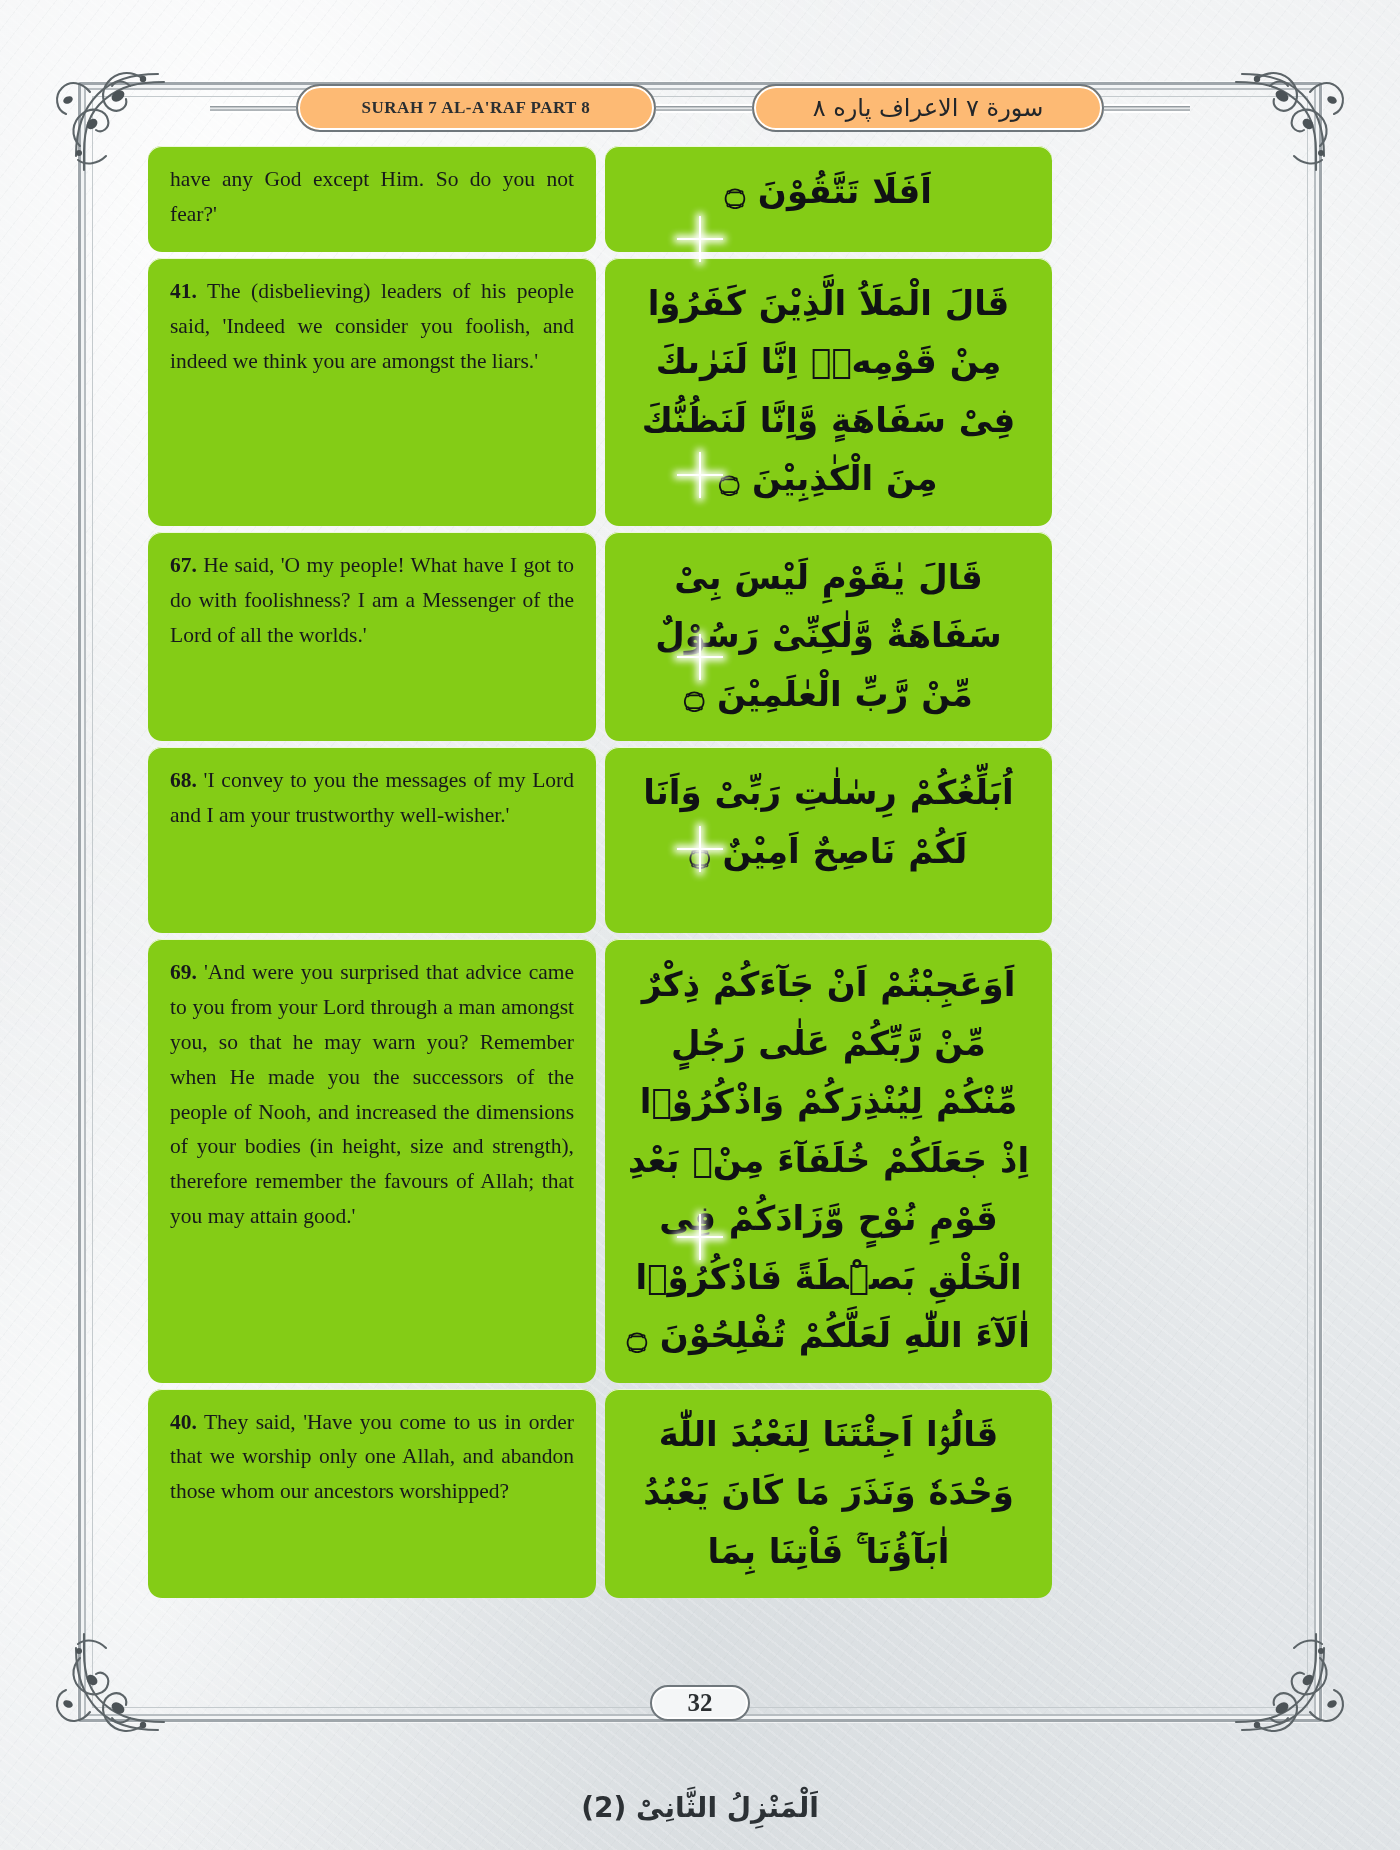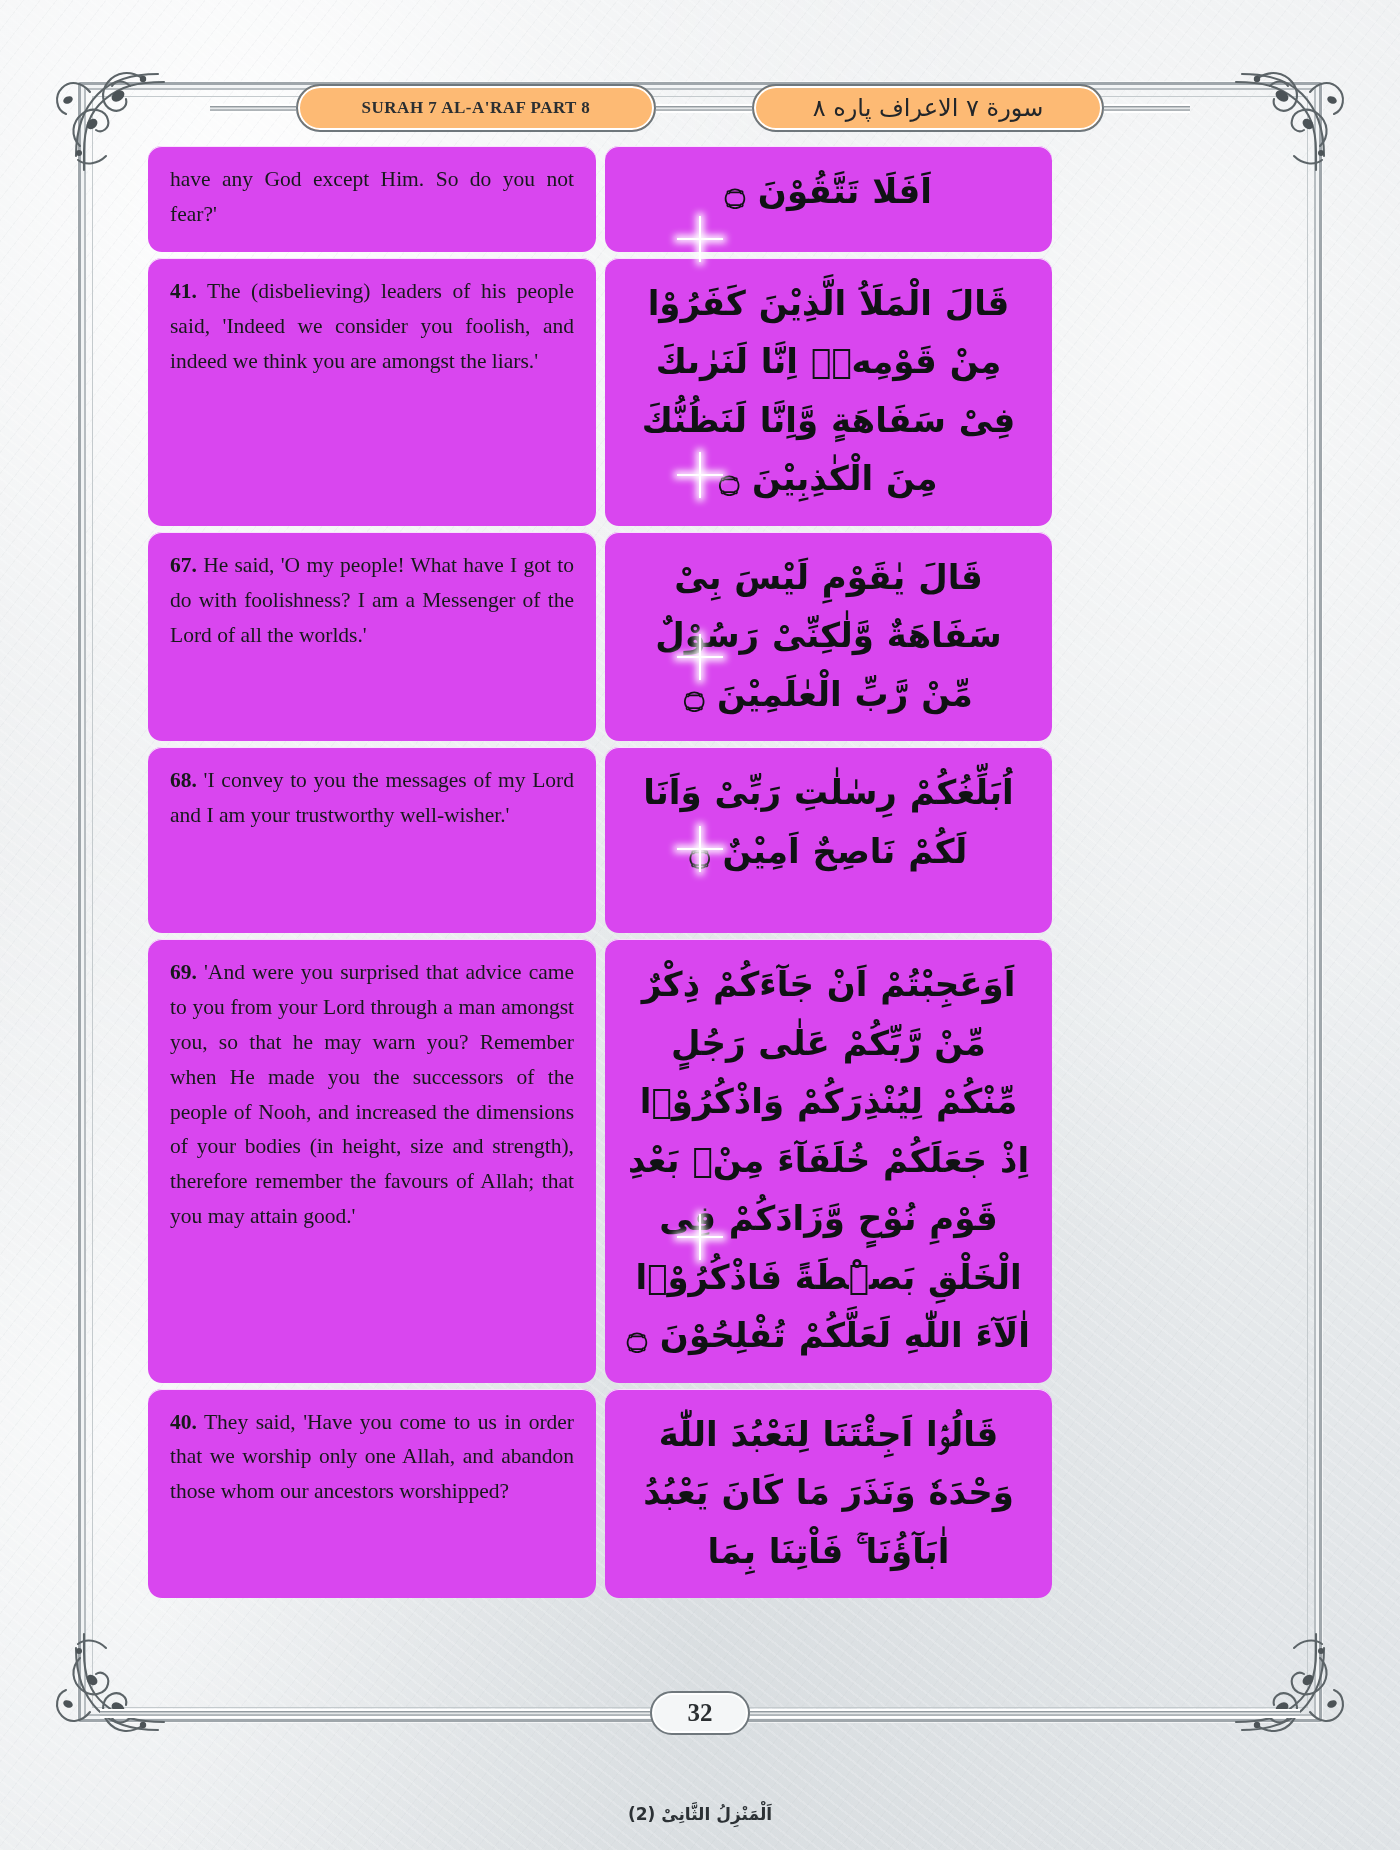--- a/index.html
+++ b/index.html
@@ -134,21 +134,21 @@
     display: flex;
     flex-direction: column;
     gap: 6px;
   }
   .verse-row {
     display: flex;
     gap: 9px;
     flex: 0 0 auto;
   }
   .cell {
-    background: #d946ef;
+    background: #84cc16;
     border-radius: 14px;
     box-shadow: 0 1px 0 rgba(255,255,255,0.85) inset;
     padding: 16px 22px 18px 22px;
     box-sizing: border-box;
   }
   .cell.en {
     width: 448px;
     text-align: justify;
     text-align-last: left;
   }
@@ -211,26 +211,27 @@
   .sparkle::after {
     width: 46px; height: 2px;
     transform: translate(-50%,-50%);
     box-shadow: 0 0 7px 3px rgba(255,255,255,0.95);
   }
 
   
   .footer-band {
     position: absolute;
     left: 100px;
-    bottom: 112px;
+    bottom: 122px;
     width: 1200px;
     height: 50px;
     display: flex;
     align-items: center;
     justify-content: space-between;
+    flex-direction: column;
   }
   .foot-rail {
     flex: 1 1 auto;
     height: 9px;
     background: linear-gradient(#ffffff 0%, #ffffff 22%, #8f979c 28%, #eef0f1 48%, #8f979c 70%, #ffffff 78%, #ffffff 100%);
   }
   .page-num-box {
     position: relative;
     z-index: 2;
     border: 2px solid #6f777c;
@@ -251,21 +252,21 @@
   }
 
   .footer-meta {
     position: absolute;
     left: 0; right: 0;
     bottom: 22px;
     text-align: center;
   }
   .manzil {
     font-family: "DejaVu Sans", sans-serif;
-    font-size: 17px;
+    font-size: 28px;
     color: #2c3135;
     direction: rtl;
     margin-bottom: 4px;
     font-weight: bold;
   }
   .website {
     font-family: "Liberation Serif", serif;
     font-size: 19px;
     color: #30363a;
     letter-spacing: .4px;

